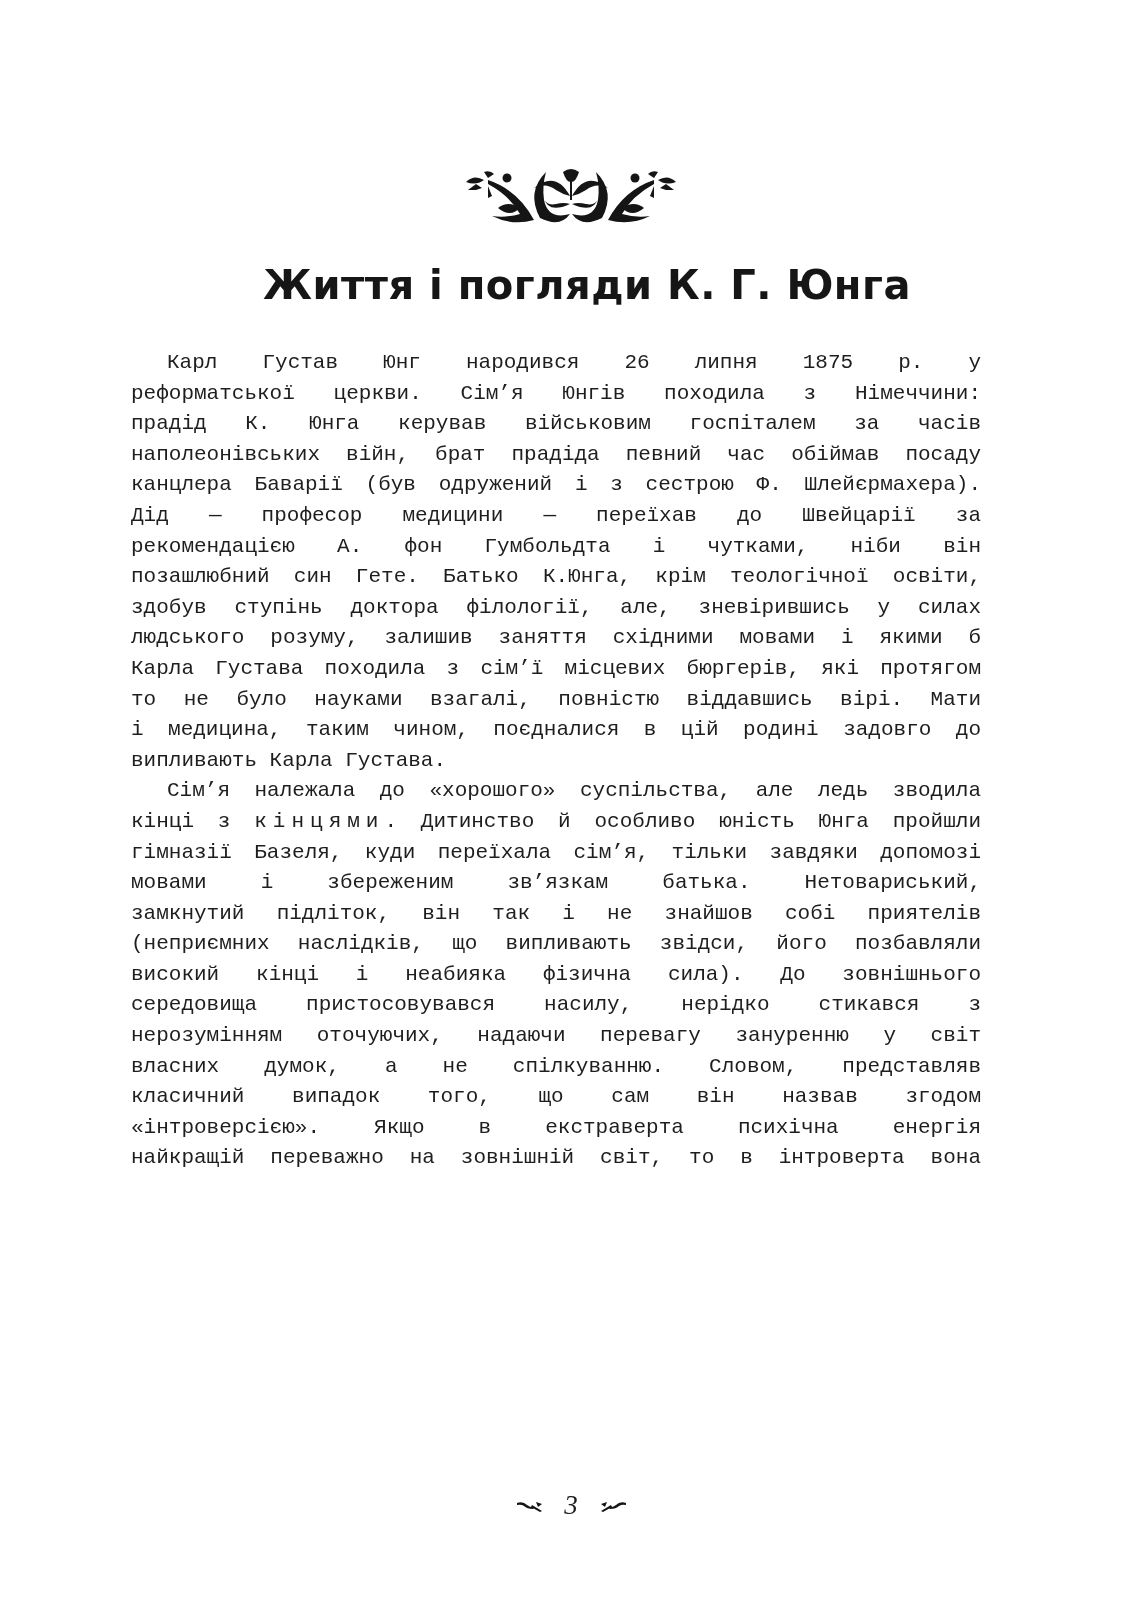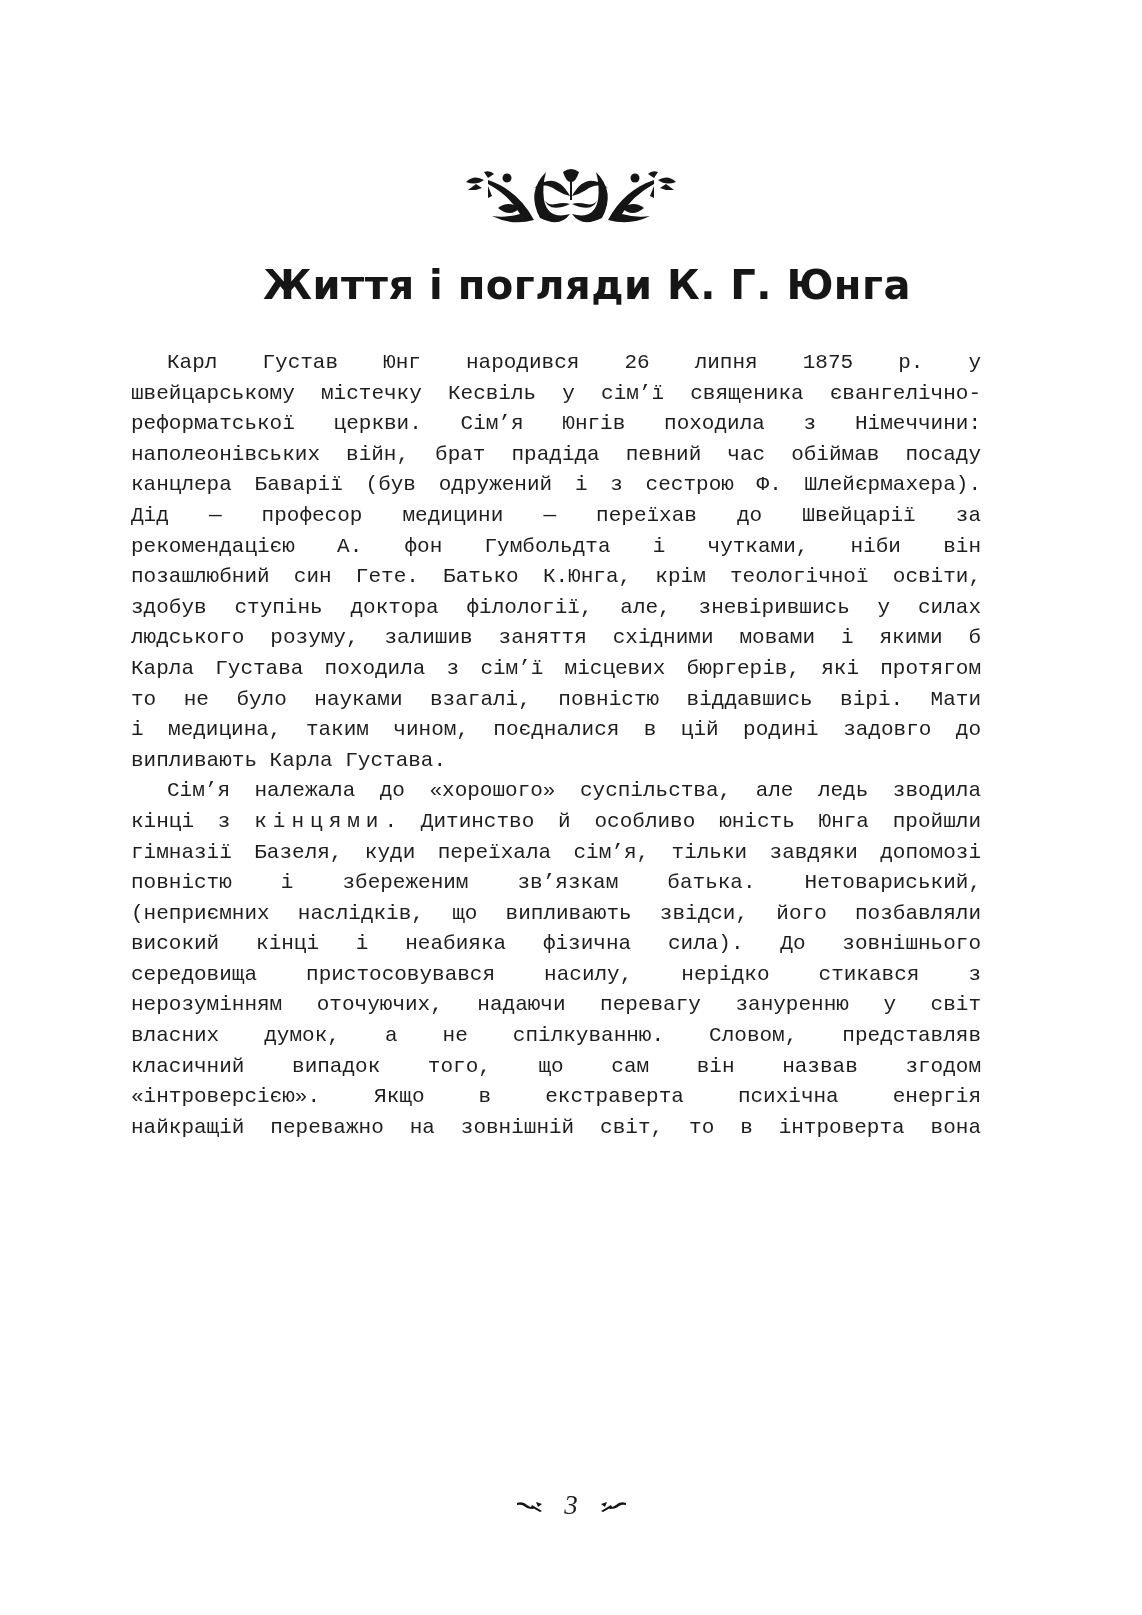--- a/index.html
+++ b/index.html
@@ -121,39 +121,40 @@
     <path d="M30 26 l4 10 l-4 2 z"></path>
     <path d="M196 26 l-4 10 l4 2 z"></path>
   </g>
 </svg>
 
 <h1 class="title">Життя і погляди К. Г. Юнга</h1>
 
 <div class="body-text">
   <div>
     <span class="line indent">Карл Густав Юнг народився 26 липня 1875 р. у</span>
-    <span class="line">швейцарському містечку Кесвіль у сім’ї священика євангелічно-</span>
     <span class="line">реформатської церкви. Сім’я Юнгів походила з Німеччини:</span>
+    <span class="line">прадід К. Юнга керував військовим госпіталем за часів</span>
     <span class="line">наполеонівських війн, брат прадіда певний час обіймав посаду</span>
     <span class="line">канцлера Баварії (був одружений і з сестрою Ф. Шлейєрмахера).</span>
     <span class="line">Дід — професор медицини — переїхав до Швейцарії за</span>
     <span class="line">рекомендацією А. фон Гумбольдта і чутками, ніби він</span>
     <span class="line">позашлюбний син Гете. Батько К.Юнга, крім теологічної освіти,</span>
     <span class="line">здобув ступінь доктора філології, але, зневірившись у силах</span>
     <span class="line">людського розуму, залишив заняття східними мовами і якими б</span>
     <span class="line">Карла Густава походила з сім’ї місцевих бюргерів, які протягом</span>
     <span class="line">то не було науками взагалі, повністю віддавшись вірі. Мати</span>
     <span class="line">і медицина, таким чином, поєдналися в цій родині задовго до</span>
     <span class="line last">випливають Карла Густава.</span>
   </div>
   <div>
     <span class="line indent">Сім’я належала до «хорошого» суспільства, але ледь зводила</span>
     <span class="line"><span>кінці з </span><span class="spaced">кінцями</span><span>. Дитинство й особливо юність Юнга пройшли</span></span>
     <span class="line">гімназії Базеля, куди переїхала сім’я, тільки завдяки допомозі</span>
-    <span class="line">повністю і збереженим зв’язкам батька. Нетовариський,</span>
+    <span class="line">мовами і збереженим зв’язкам батька. Нетовариський,</span>
+    <span class="line">замкнутий підліток, він так і не знайшов собі приятелів</span>
     <span class="line">(неприємних наслідків, що випливають звідси, його позбавляли</span>
     <span class="line">високий кінці і неабияка фізична сила). До зовнішнього</span>
     <span class="line">середовища пристосовувався насилу, нерідко стикався з</span>
     <span class="line">нерозумінням оточуючих, надаючи перевагу зануренню у світ</span>
     <span class="line">власних думок, а не спілкуванню. Словом, представляв</span>
     <span class="line">класичний випадок того, що сам він назвав згодом</span>
     <span class="line">«інтроверсією». Якщо в екстраверта психічна енергія</span>
     <span class="line">найкращій переважно на зовнішній світ, то в інтроверта вона</span>
   </div>
 </div>

